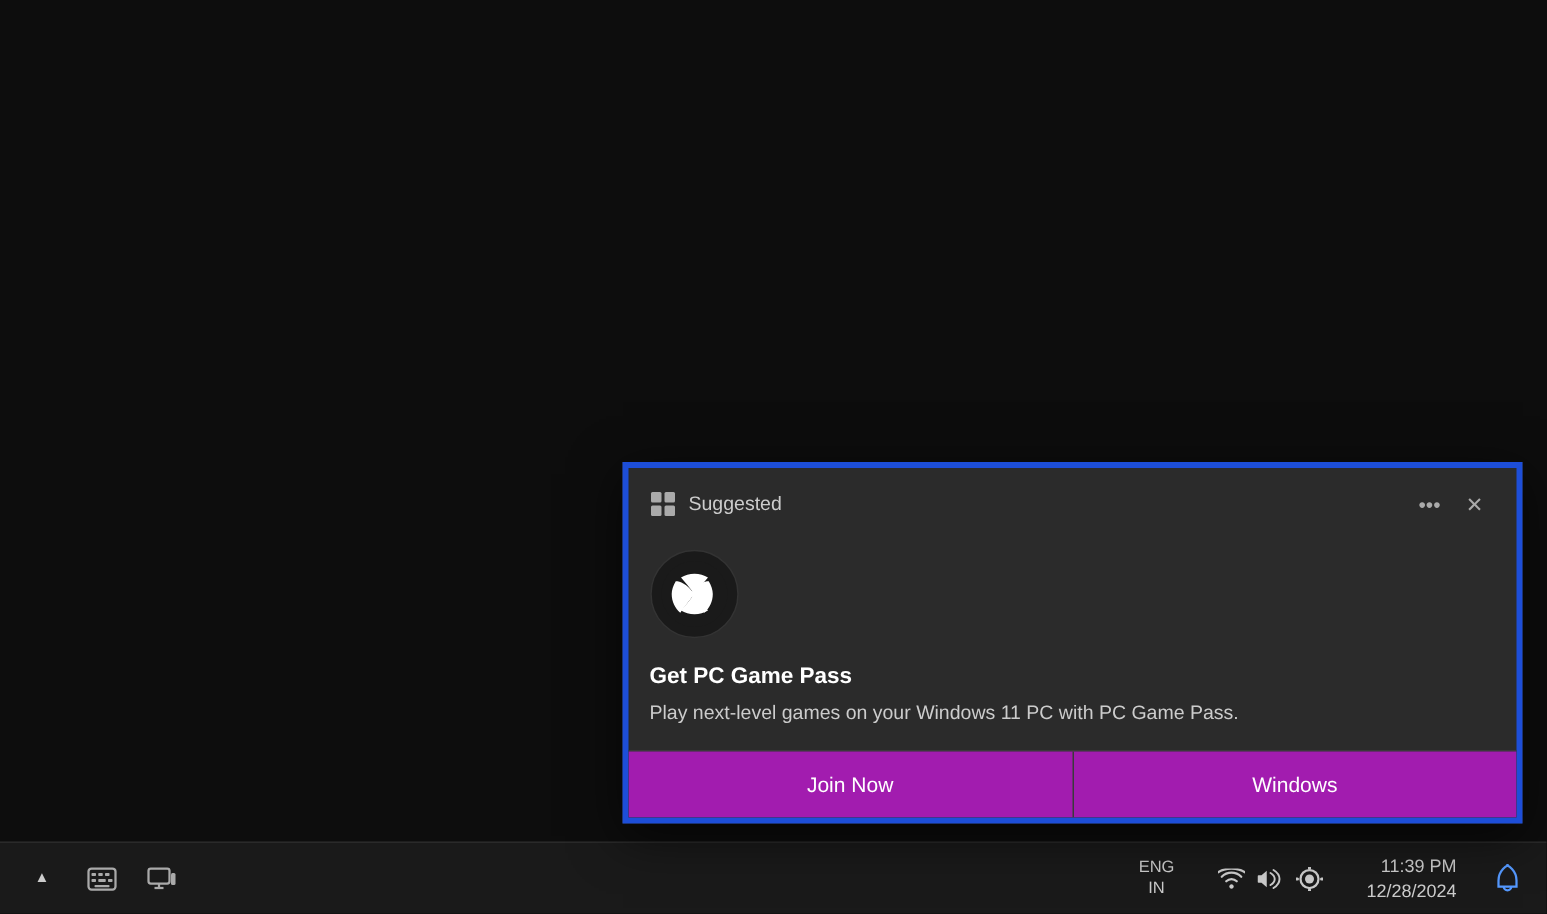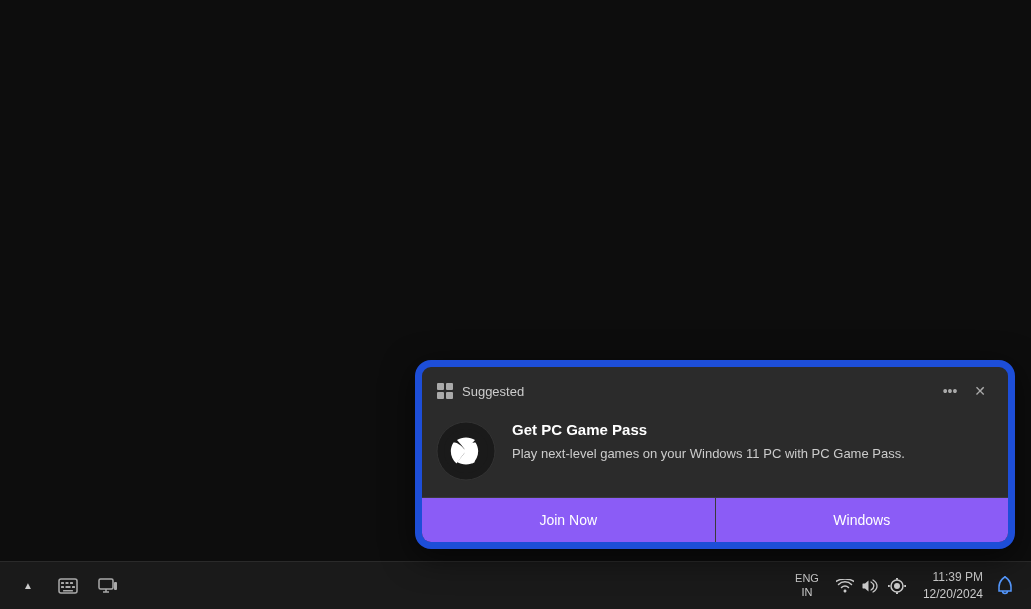--- a/index.html
+++ b/index.html
@@ -53,21 +53,21 @@
       justify-content: center;
       color: #cccccc;
       font-size: 14px;
       cursor: pointer;
       border-radius: 4px;
     }
 
     .taskbar-right {
       display: flex;
       align-items: center;
-      gap: 4px;
+      gap: 16px;
     }
 
     .taskbar-sys-icons {
       display: flex;
       align-items: center;
       gap: 6px;
       padding: 0 8px;
       color: #cccccc;
       font-size: 13px;
     }
@@ -117,22 +117,22 @@
       border-radius: 4px;
     }
 
     
     .toast-container {
       position: absolute;
       bottom: 60px;
       right: 16px;
       width: 600px;
       background: #2b2b2b;
-      border-radius: 16px;
-      border: 7px solid #1d4ed8;
+      border-radius: 0;
+      border: 4px solid #1d4ed8;
       box-shadow: 0 8px 32px rgba(0,0,0,0.6);
       overflow: hidden;
       z-index: 100;
     }
 
     .toast-header {
       display: flex;
       align-items: center;
       padding: 10px 14px 6px 14px;
       gap: 8px;
@@ -171,20 +171,21 @@
       border-radius: 4px;
       border: none;
       background: transparent;
     }
 
     .toast-body {
       display: flex;
       align-items: flex-start;
       padding: 10px 14px 16px 14px;
       gap: 16px;
+      flex-direction: column;
     }
 
     .toast-app-icon {
       width: 60px;
       height: 60px;
       flex-shrink: 0;
       display: flex;
       align-items: center;
       justify-content: center;
     }
@@ -213,21 +214,21 @@
     }
 
     .toast-buttons {
       display: flex;
       border-top: 1px solid #3a3a3a;
     }
 
     .toast-btn {
       flex: 1;
       padding: 14px 20px;
-      background: #8b5cf6;
+      background: #a21caf;
       border: none;
       color: #ffffff;
       font-size: 14px;
       cursor: pointer;
       transition: background 0.15s;
     }
 
     .toast-btn:first-child {
       border-right: 1px solid #3a3a3a;
     }
@@ -351,21 +352,21 @@
             <line x1="9" y1="1" x2="9" y2="0" stroke="#ccc" stroke-width="2" stroke-linecap="round"></line>
             <line x1="9" y1="15" x2="9" y2="16" stroke="#ccc" stroke-width="2" stroke-linecap="round"></line>
             <line x1="1" y1="8" x2="0" y2="8" stroke="#ccc" stroke-width="2" stroke-linecap="round"></line>
             <line x1="17" y1="8" x2="18" y2="8" stroke="#ccc" stroke-width="2" stroke-linecap="round"></line>
           </svg>
         </div>
       </div>
 
       <div class="clock">
         <span>11:39 PM</span>
-        <span>12/20/2024</span>
+        <span>12/28/2024</span>
       </div>
 
       <div class="notification-bell">
         <svg width="18" height="20" viewBox="0 0 18 20" fill="none">
           <path d="M9 1C9 1 3 4 3 11V15H15V11C15 4 9 1 9 1Z" stroke="#5599ff" stroke-width="1.5" fill="none"></path>
           <path d="M6.5 15C6.5 16.4 7.6 17.5 9 17.5C10.4 17.5 11.5 16.4 11.5 15" stroke="#5599ff" stroke-width="1.5" fill="none"></path>
           <line x1="9" y1="1" x2="9" y2="0" stroke="#5599ff" stroke-width="1.5" stroke-linecap="round"></line>
         </svg>
       </div>
     </div>

